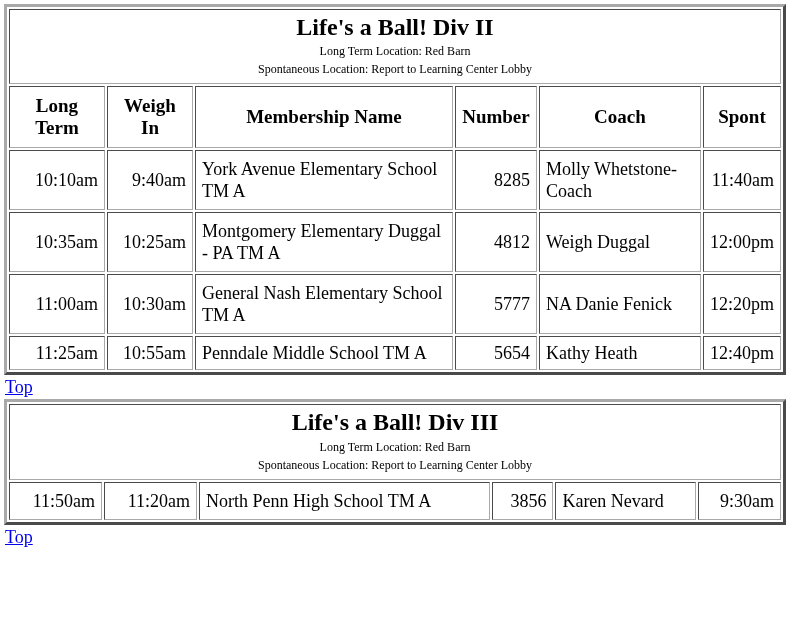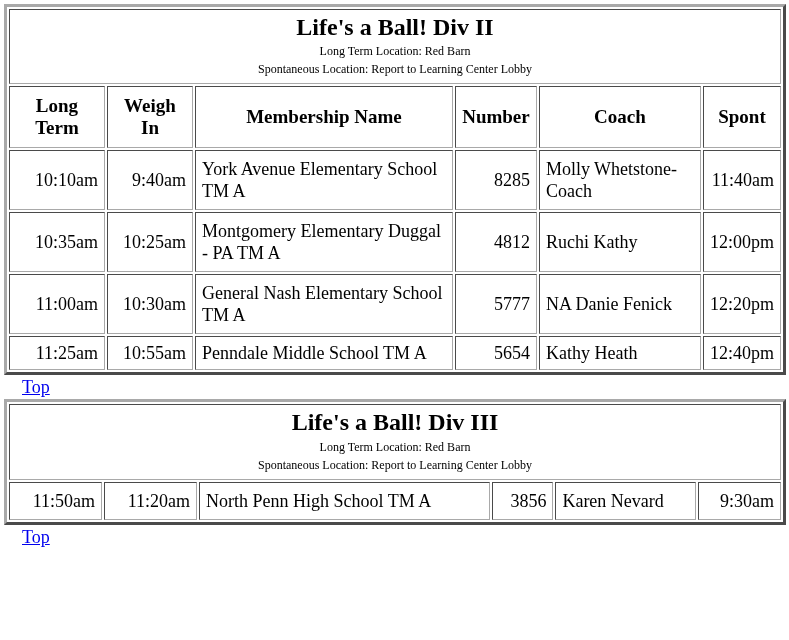--- a/index.html
+++ b/index.html
@@ -37,21 +37,21 @@
     td.l { text-align: left; }
     td { line-height: 22px; }
     .row1 td { height: 48px; }
     .row-h2 th { height: 50px; }
     .top-link {
       display: block;
       color: #0000ee;
       text-decoration: underline;
       font-size: 18px;
       line-height: 20px;
-      margin: 2px 0 2px 18px;
+      margin: 2px 0 2px 1px;
     }
     .div3 th { height: 26px; }
     .div3 td { height: 26px; }
   </style>
 </head>
 <body>
 
 <div class="wrap">
 
   <table class="sched">
@@ -77,21 +77,21 @@
       <td class="l">York Avenue Elementary School TM A</td>
       <td class="r">8285</td>
       <td class="l">Molly Whetstone-Coach</td>
       <td class="r">11:40am</td>
     </tr>
     <tr class="row1">
       <td class="r">10:35am</td>
       <td class="r">10:25am</td>
       <td class="l">Montgomery Elementary Duggal - PA TM A</td>
       <td class="r">4812</td>
-      <td class="l">Ruchi Kathy</td>
+      <td class="l">Weigh Duggal</td>
       <td class="r">12:00pm</td>
     </tr>
     <tr class="row1">
       <td class="r">11:00am</td>
       <td class="r">10:30am</td>
       <td class="l">General Nash Elementary School TM A</td>
       <td class="r">5777</td>
       <td class="l">NA Danie Fenick</td>
       <td class="r">12:20pm</td>
     </tr>

